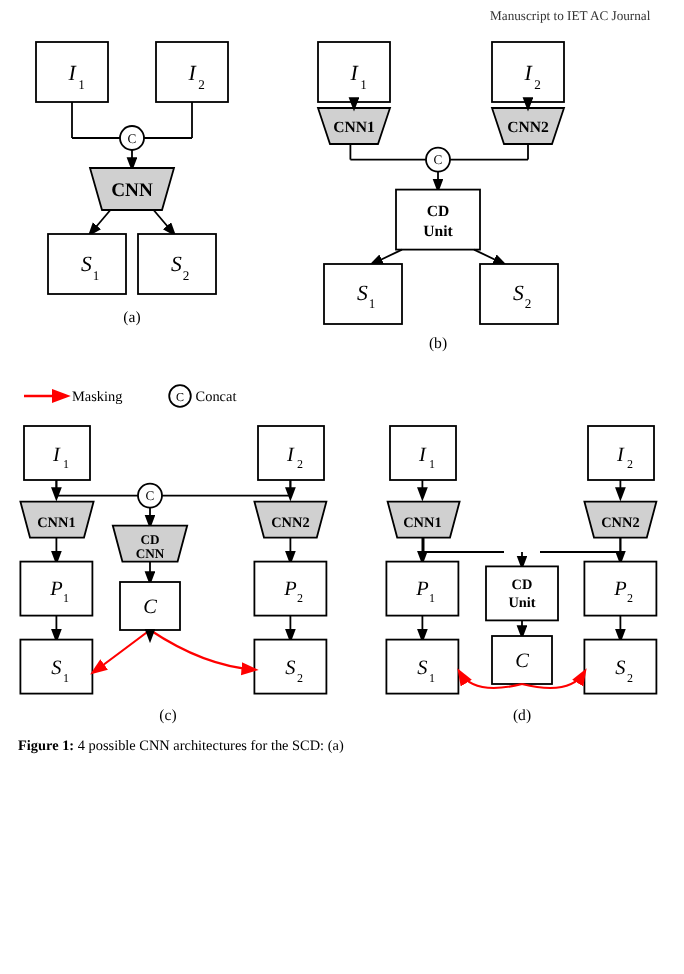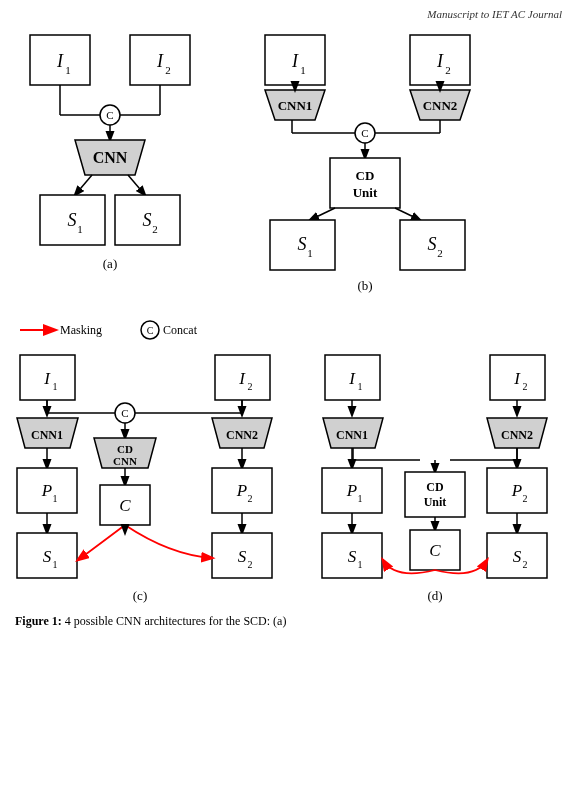--- a/index.html
+++ b/index.html
@@ -15,24 +15,23 @@
     .page {
       width: 570px;
       height: 812px;
       position: relative;
     }
 
     
     .header-text {
       position: absolute;
       top: 8px;
-      right: 8px;
+      right: 28px;
       font-size: 11px;
       color: #333;
-      font-style: italic;
     }
 
     
     .diagrams-svg {
       position: absolute;
       top: 0;
       left: 0;
       width: 570px;
       height: 812px;
     }

